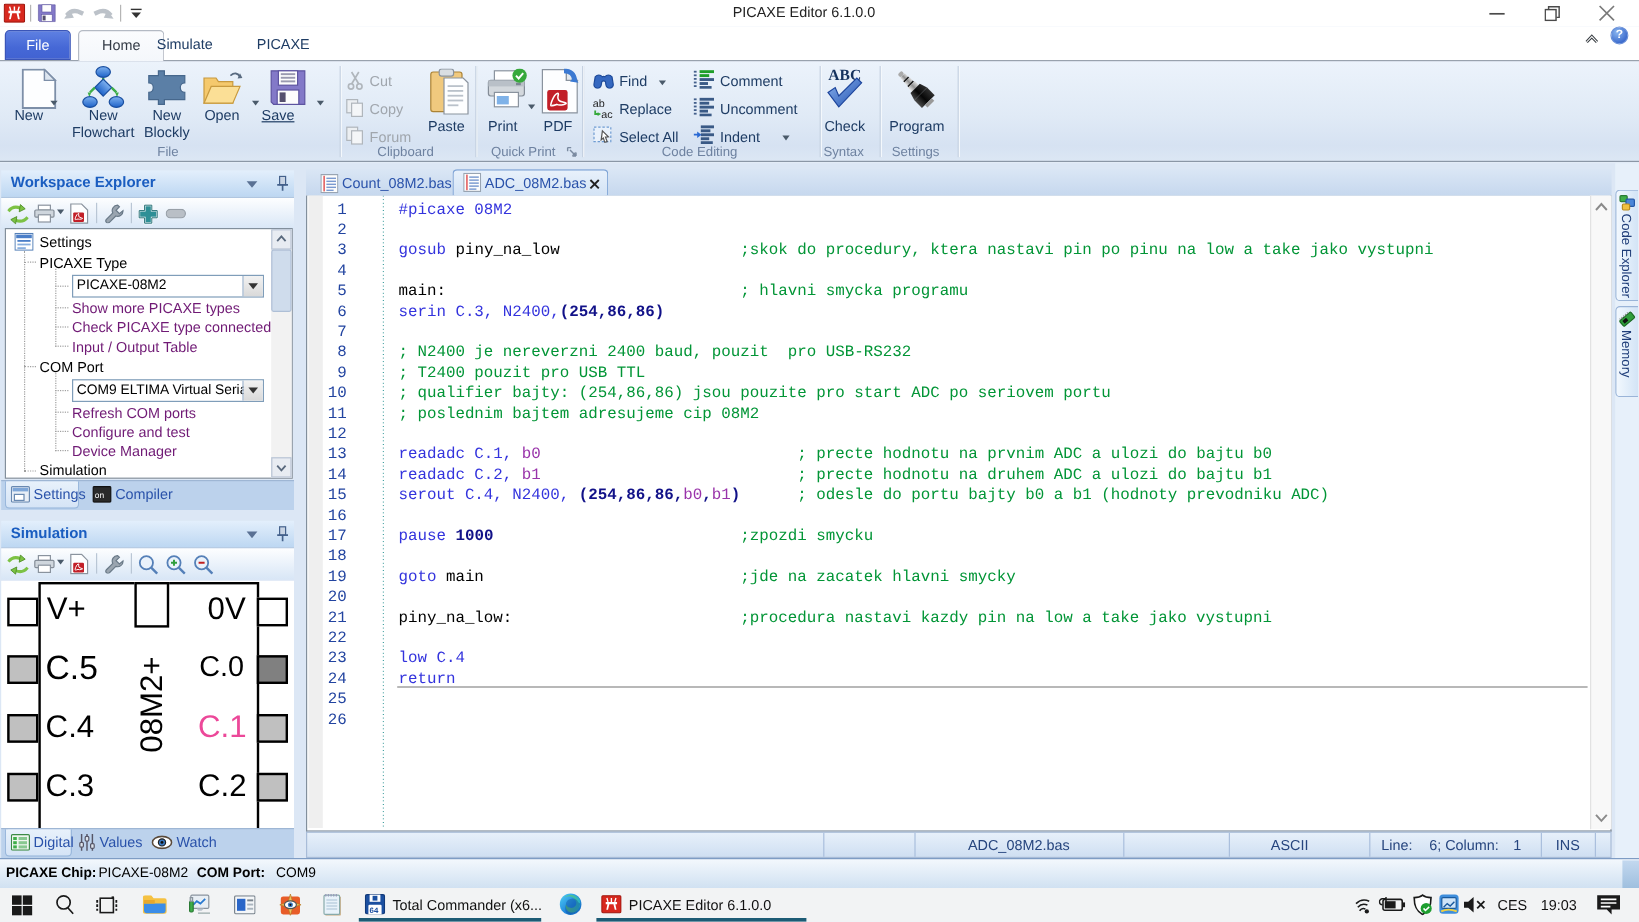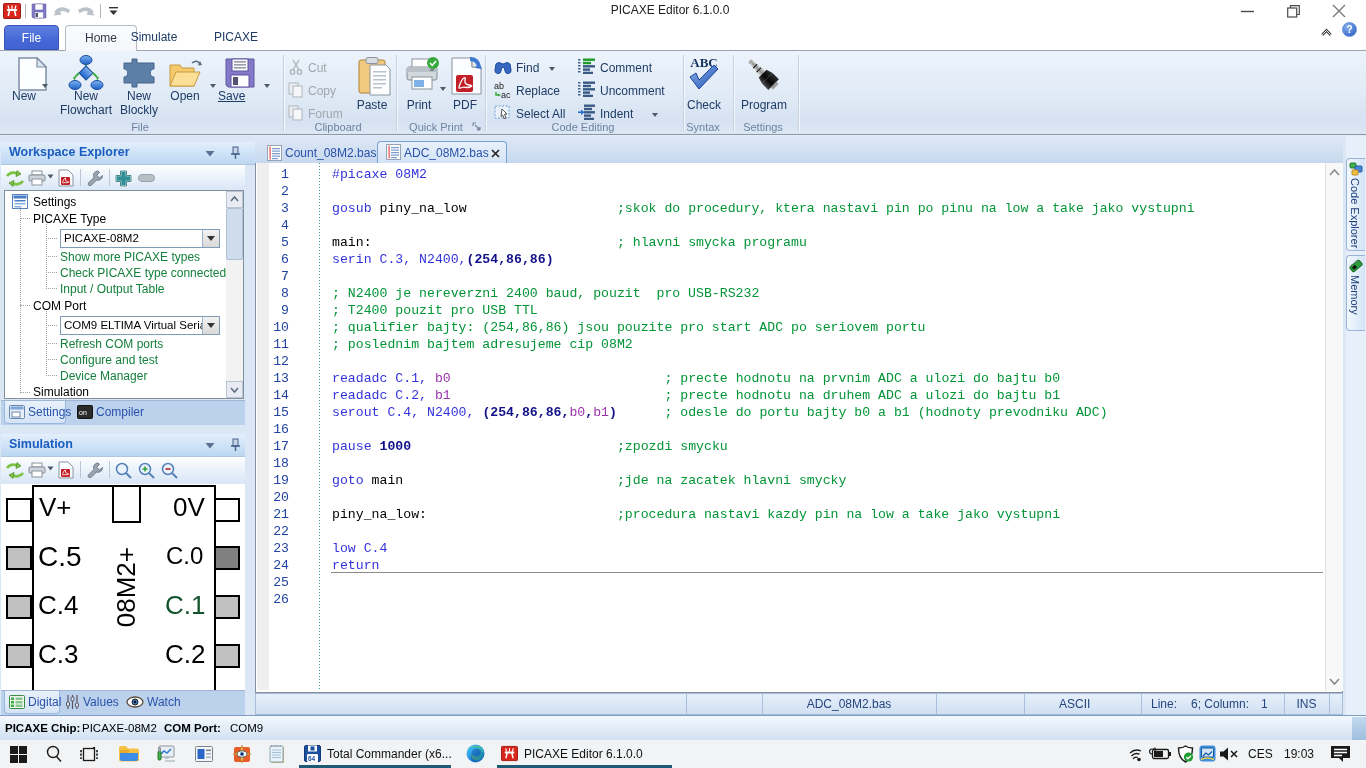--- a/index.html
+++ b/index.html
@@ -23,21 +23,21 @@
 .dd{display:inline-block;width:0;height:0;border-left:3px solid transparent;border-right:3px solid transparent;border-top:4px solid #4a5a6a;vertical-align:middle;}
 
 #main{position:absolute;top:136px;left:0;width:1366px;height:579px;background:#dce7f5;}
 
 .phead{position:absolute;left:1px;width:244px;height:22px;background:linear-gradient(#e3effc,#bdd7f2);border-bottom:1px solid #b0c6e0;}
 .phead .ptitle{position:absolute;left:8px;top:3px;font-weight:bold;font-size:12.5px;color:#1a5dc0;}
 .ptool{position:absolute;left:1px;width:244px;height:26px;background:linear-gradient(#fdfeff,#d8e6f6);}
 
 #tree{position:absolute;left:4px;top:54px;width:240px;height:209px;background:#fff;border:1px solid #828f9c;box-sizing:border-box;font-size:12px;color:#000;}
 .titem{position:absolute;left:28px;white-space:nowrap;}
-.tlink{color:#15803d;}
+.tlink{color:#701a75;}
 .combo{position:absolute;left:55px;width:160px;height:19px;background:#fff;border:1px solid #7f9db9;box-sizing:border-box;font-size:11.5px;line-height:17px;padding-left:3px;white-space:nowrap;overflow:hidden;}
 .combo .cbtn{position:absolute;right:0;top:0;width:16px;height:17px;background:linear-gradient(#f2f2f2,#d9d9d9);border-left:1px solid #9db4cc;}
 .combo .cbtn:after{content:"";position:absolute;left:4px;top:6px;width:0;height:0;border-left:4px solid transparent;border-right:4px solid transparent;border-top:5px solid #333;}
 
 .ptabs{position:absolute;left:1px;width:244px;height:24px;background:#bcd2ec;border-top:1px solid #9eb6d4;font-size:12px;color:#2a52aa;}
 .ptab{position:absolute;top:0px;height:23px;line-height:23px;padding:0 6px;}
 .ptab.active{background:linear-gradient(#e8f1fb,#d5e4f6);border:1px solid #9ab8dc;border-top:none;top:0;border-radius:0 0 4px 4px;box-sizing:border-box;}
 
 #edtabs{position:absolute;left:255px;top:5px;width:1088px;height:22px;background:linear-gradient(#dae6f5,#c6d8ee);border-bottom:1px solid #8fa8c8;}
 #edarea{position:absolute;left:255px;top:27px;width:1088px;height:530px;background:#ffffff;border:1px solid #828f9c;border-top:none;box-sizing:border-box;}
@@ -333,21 +333,21 @@
 
     <svg class="abs" style="left:472px;top:71px;" width="10" height="10" viewBox="0 0 10 10">
         <path d="M1 1 L1 4 M1 1 L4 1 M8 8 L8 5 M8 8 L5 8 M3 3 L8 8" stroke="#7a8aa0" stroke-width="1.2" fill="none"></path>
         <path d="M8 8 l-3.5 -0.5 l3 -3 z" fill="#7a8aa0"></path>
       </svg>
 
   </div>
 
   <div id="main">
 
-    <div class="phead" style="top:6px;padding-left:20px;">
+    <div class="phead" style="top:6px;">
       <div class="ptitle">Workspace Explorer</div>
       <svg class="abs" style="left:204px;top:8px;" width="10" height="7" viewBox="0 0 10 7">
           <path d="M0.5 1 L9.5 1 L5 6.5 Z" fill="#5a7194"></path>
         </svg>
       <svg class="abs" style="left:228px;top:4px;" width="12" height="14" viewBox="0 0 12 14">
           <rect x="4" y="1" width="5" height="7" fill="#c8d4e4" stroke="#44618c"></rect>
           <path d="M2 8 L11 8 M6.5 8 L6.5 13" stroke="#44618c" stroke-width="1.4"></path>
         </svg>
     </div>
     <div class="ptool" style="top:29px;">
@@ -510,21 +510,21 @@
       <div class="abs" style="left:213px;top:14px;width:26px;height:24px;background:#fff;border:2px solid #000;box-sizing:border-box;"></div>
       <div class="abs" style="left:213px;top:62px;width:26px;height:24px;background:#808080;border:2px solid #000;box-sizing:border-box;"></div>
       <div class="abs" style="left:213px;top:111px;width:26px;height:24px;background:#c0c0c0;border:2px solid #000;box-sizing:border-box;"></div>
       <div class="abs" style="left:213px;top:160px;width:26px;height:24px;background:#c0c0c0;border:2px solid #000;box-sizing:border-box;"></div>
 
       <div class="abs" style="left:38px;top:8px;font-size:26px;color:#000;">V+</div>
       <div class="abs" style="left:172px;top:8px;font-size:26px;color:#000;">0V</div>
       <div class="abs" style="left:37px;top:57px;font-size:28px;color:#000;">C.5</div>
       <div class="abs" style="left:165px;top:58px;font-size:24px;color:#000;">C.0</div>
       <div class="abs" style="left:37px;top:106px;font-size:26px;color:#000;">C.4</div>
-      <div class="abs" style="left:164px;top:106px;font-size:26px;color:#14532d;">C.1</div>
+      <div class="abs" style="left:164px;top:106px;font-size:26px;color:#ec4899;">C.1</div>
       <div class="abs" style="left:37px;top:155px;font-size:26px;color:#000;">C.3</div>
       <div class="abs" style="left:164px;top:155px;font-size:26px;color:#000;">C.2</div>
       <div class="abs" style="left:110px;top:63px;font-size:26px;color:#000;writing-mode:vertical-rl;transform:rotate(180deg);">08M2+</div>
     </div>
     <div class="ptabs" style="top:554px;">
       <div class="ptab active" style="left:3px;width:56px;">
         <svg class="abs" style="left:4px;top:4px;" width="16" height="14" viewBox="0 0 16 14">
             <rect x="0.5" y="0.5" width="15" height="13" rx="1" fill="#eef6ee" stroke="#3c8a46"></rect>
             <rect x="2" y="2.5" width="3" height="2.5" fill="#3fae49"></rect>
             <rect x="6.5" y="2.5" width="7" height="2.5" fill="#88c890"></rect>

